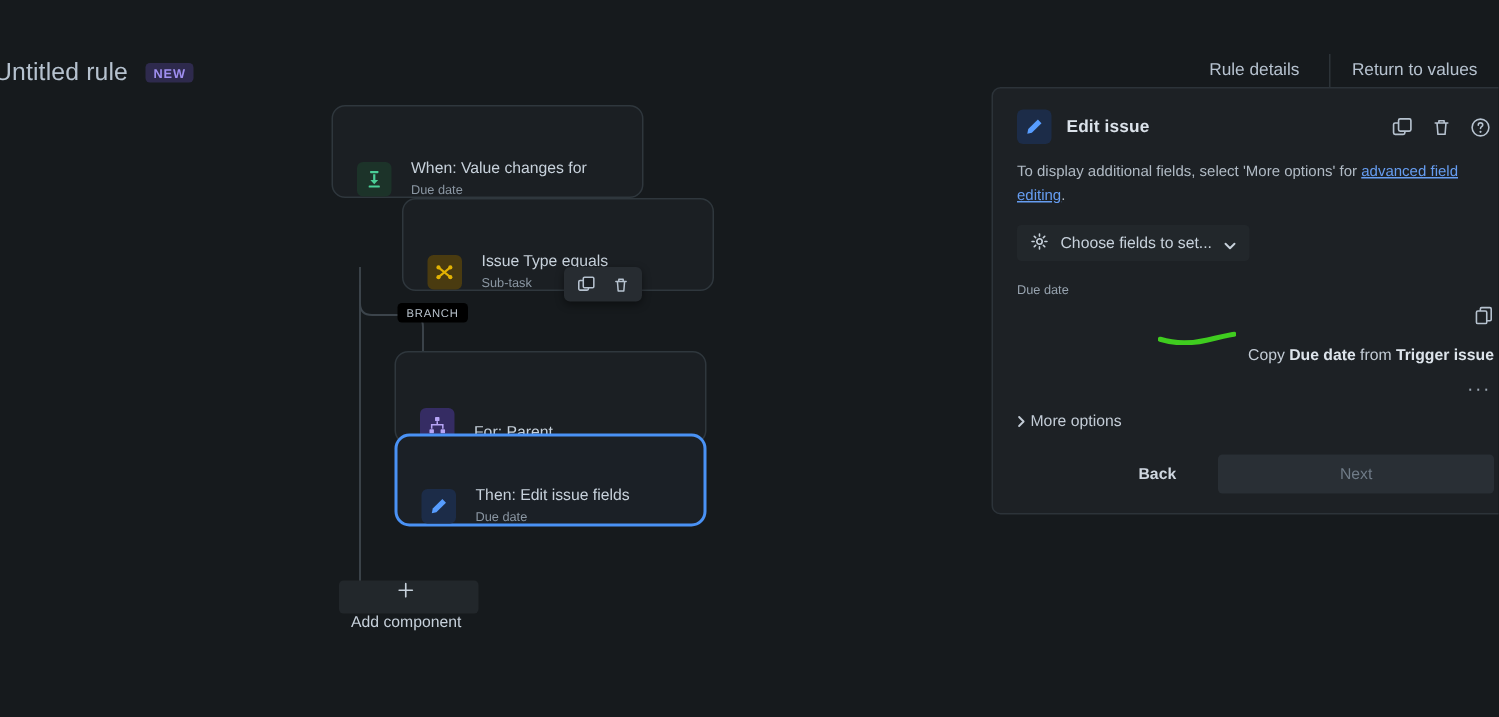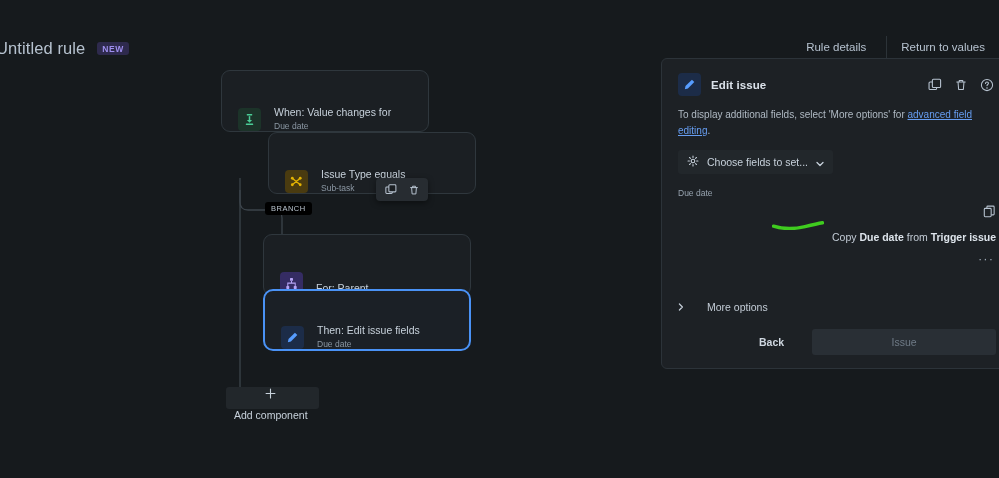--- a/index.html
+++ b/index.html
@@ -317,22 +317,22 @@
     position: absolute;
     left: 94px;
     top: 19px;
     width: 52px;
     height: 9px;
     pointer-events: none;
   }
   .more-options {
     display: flex;
     align-items: center;
-    gap: 23px;
-    margin-top: 30px;
+    gap: 3px;
+    margin-top: 4px;
     background: none;
     border: none;
     cursor: pointer;
     font-family: inherit;
     padding: 2px 0;
   }
   .more-options .mo-label {
     font-size: 10.5px;
     color: #c3ccd6;
   }
@@ -558,15 +558,15 @@
     <span>
       <svg width="6" height="8" viewBox="0 0 6 8">
           <path d="M1.4 1L4.4 4L1.4 7" stroke="#c3ccd6" stroke-width="1.25" fill="none" stroke-linecap="round" stroke-linejoin="round"></path>
         </svg>
     </span>
     <span class="mo-label">More options</span>
   </button>
 
   <div class="panel-footer">
     <button class="back-btn">Back</button>
-    <button class="next-btn">Issue</button>
+    <button class="next-btn">Next</button>
   </div>
 </div>
 
 </body></html>

